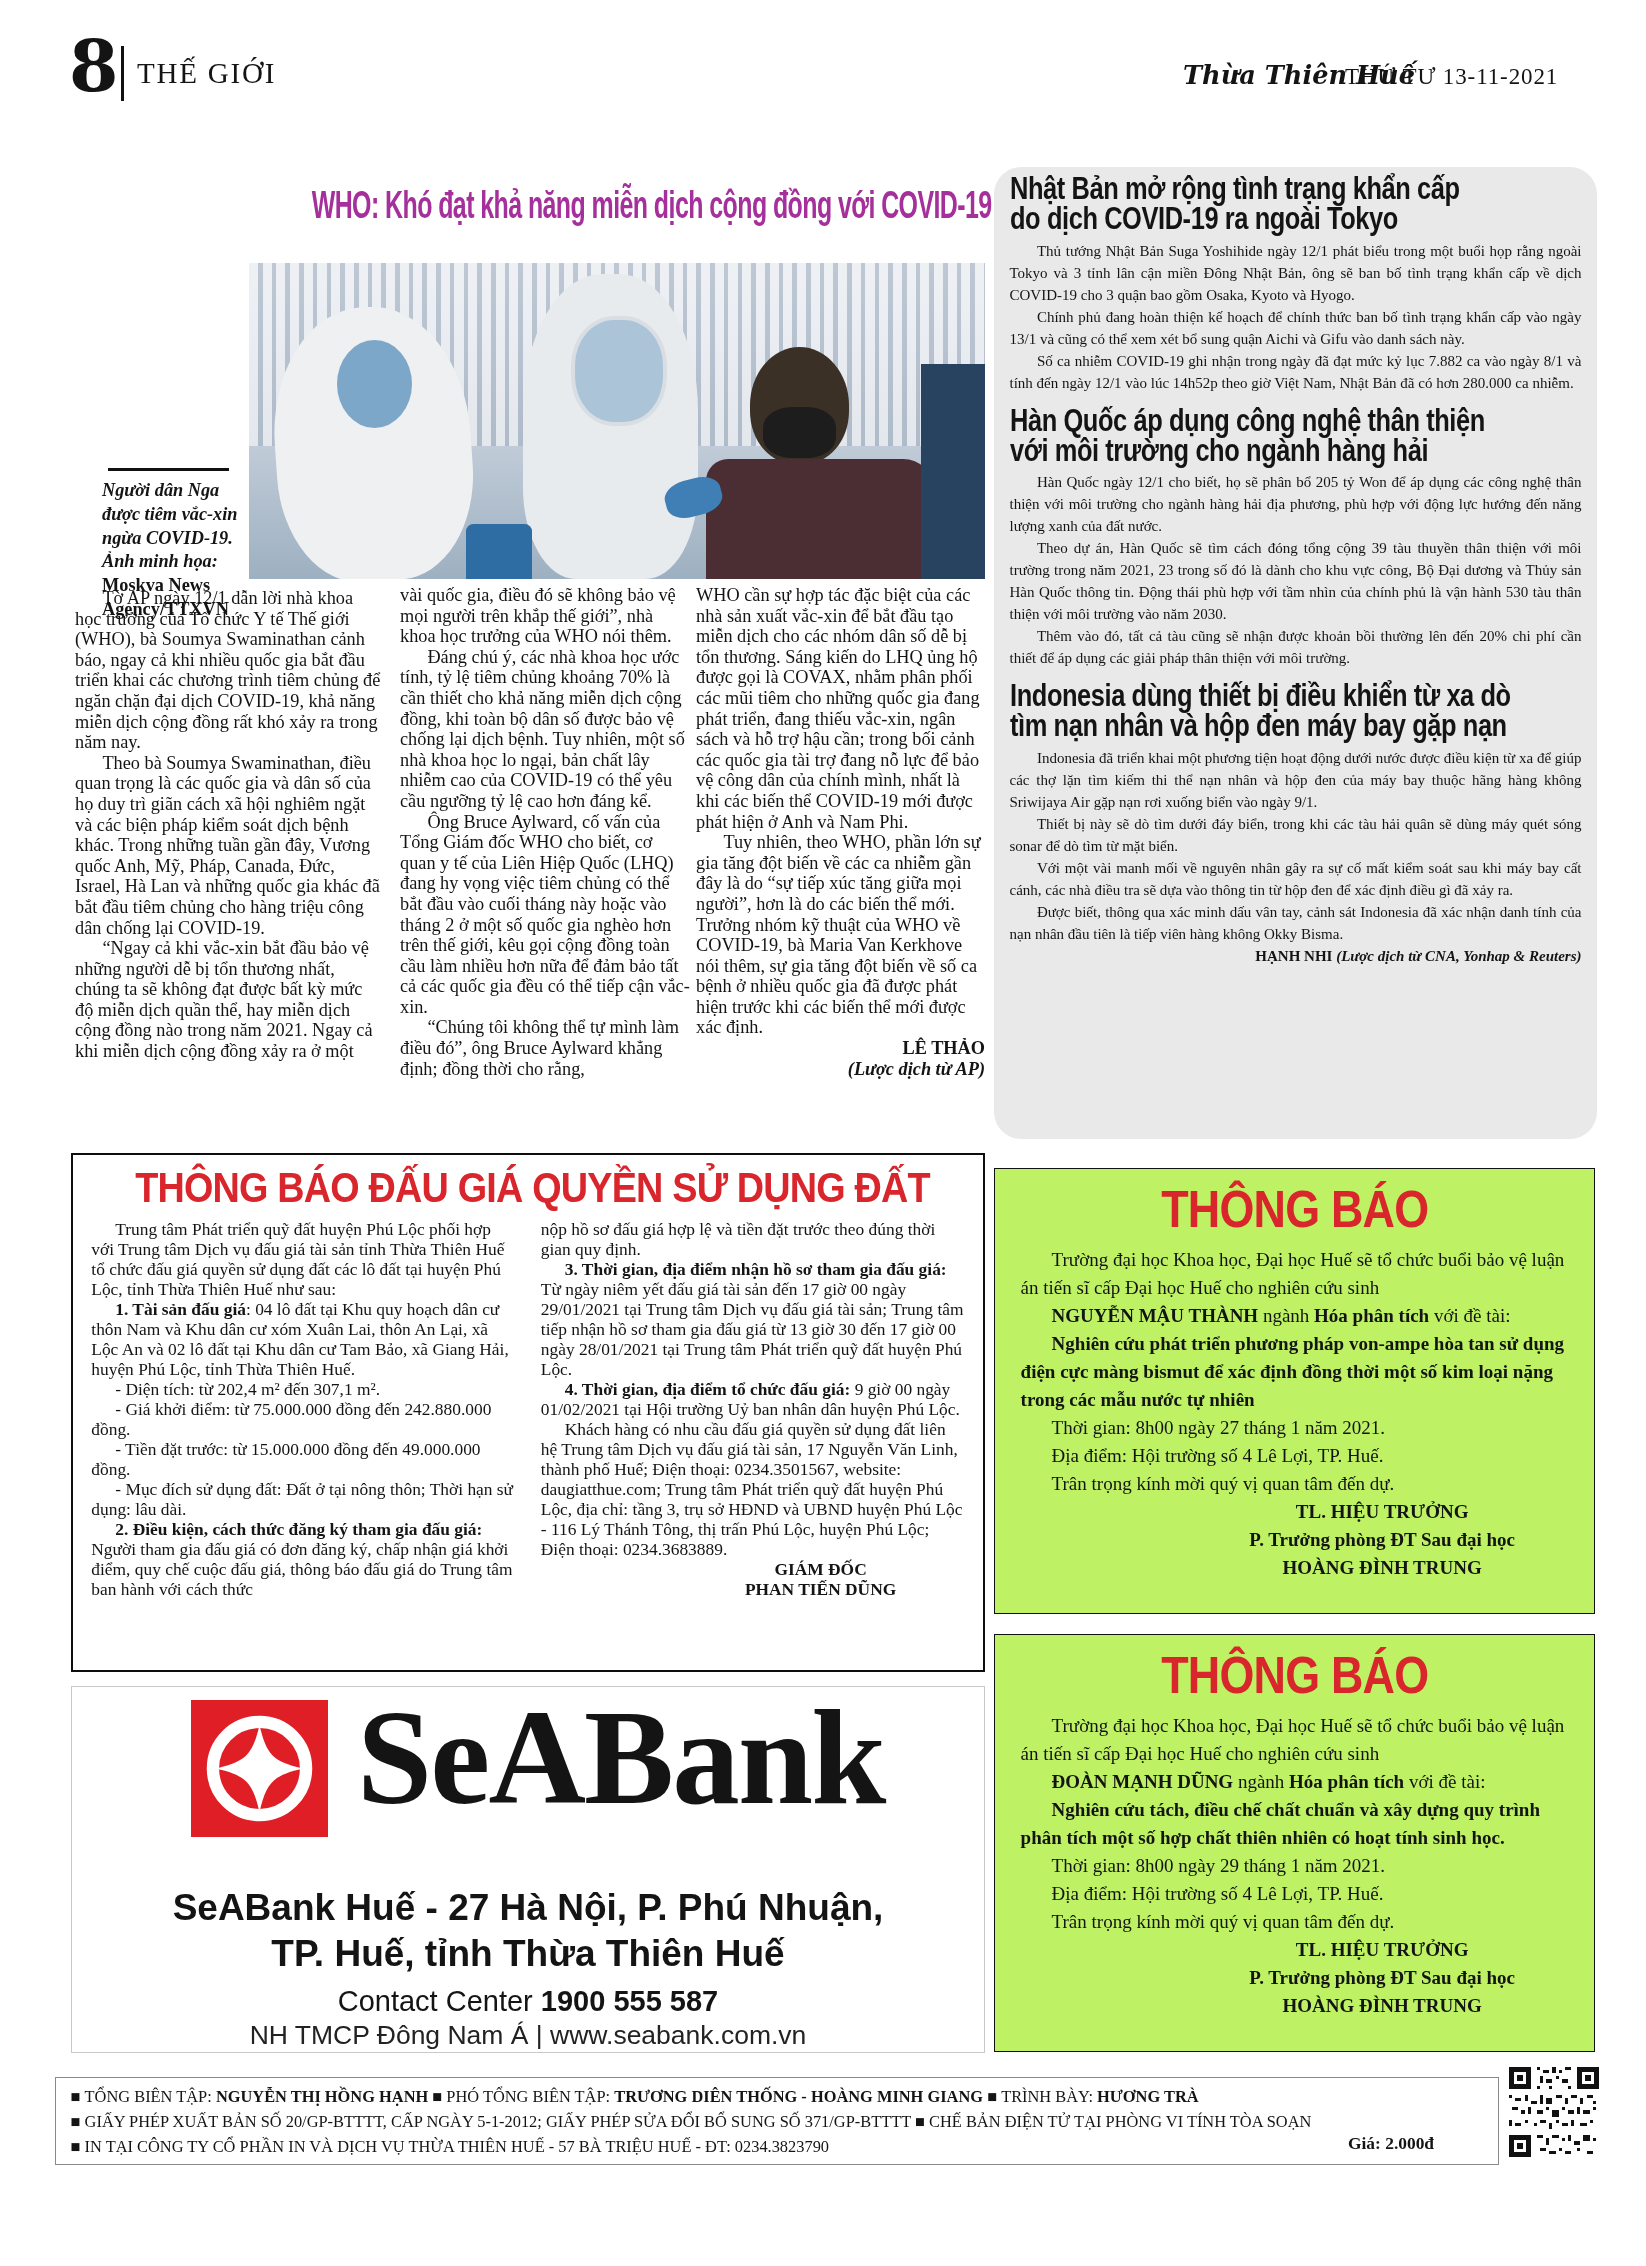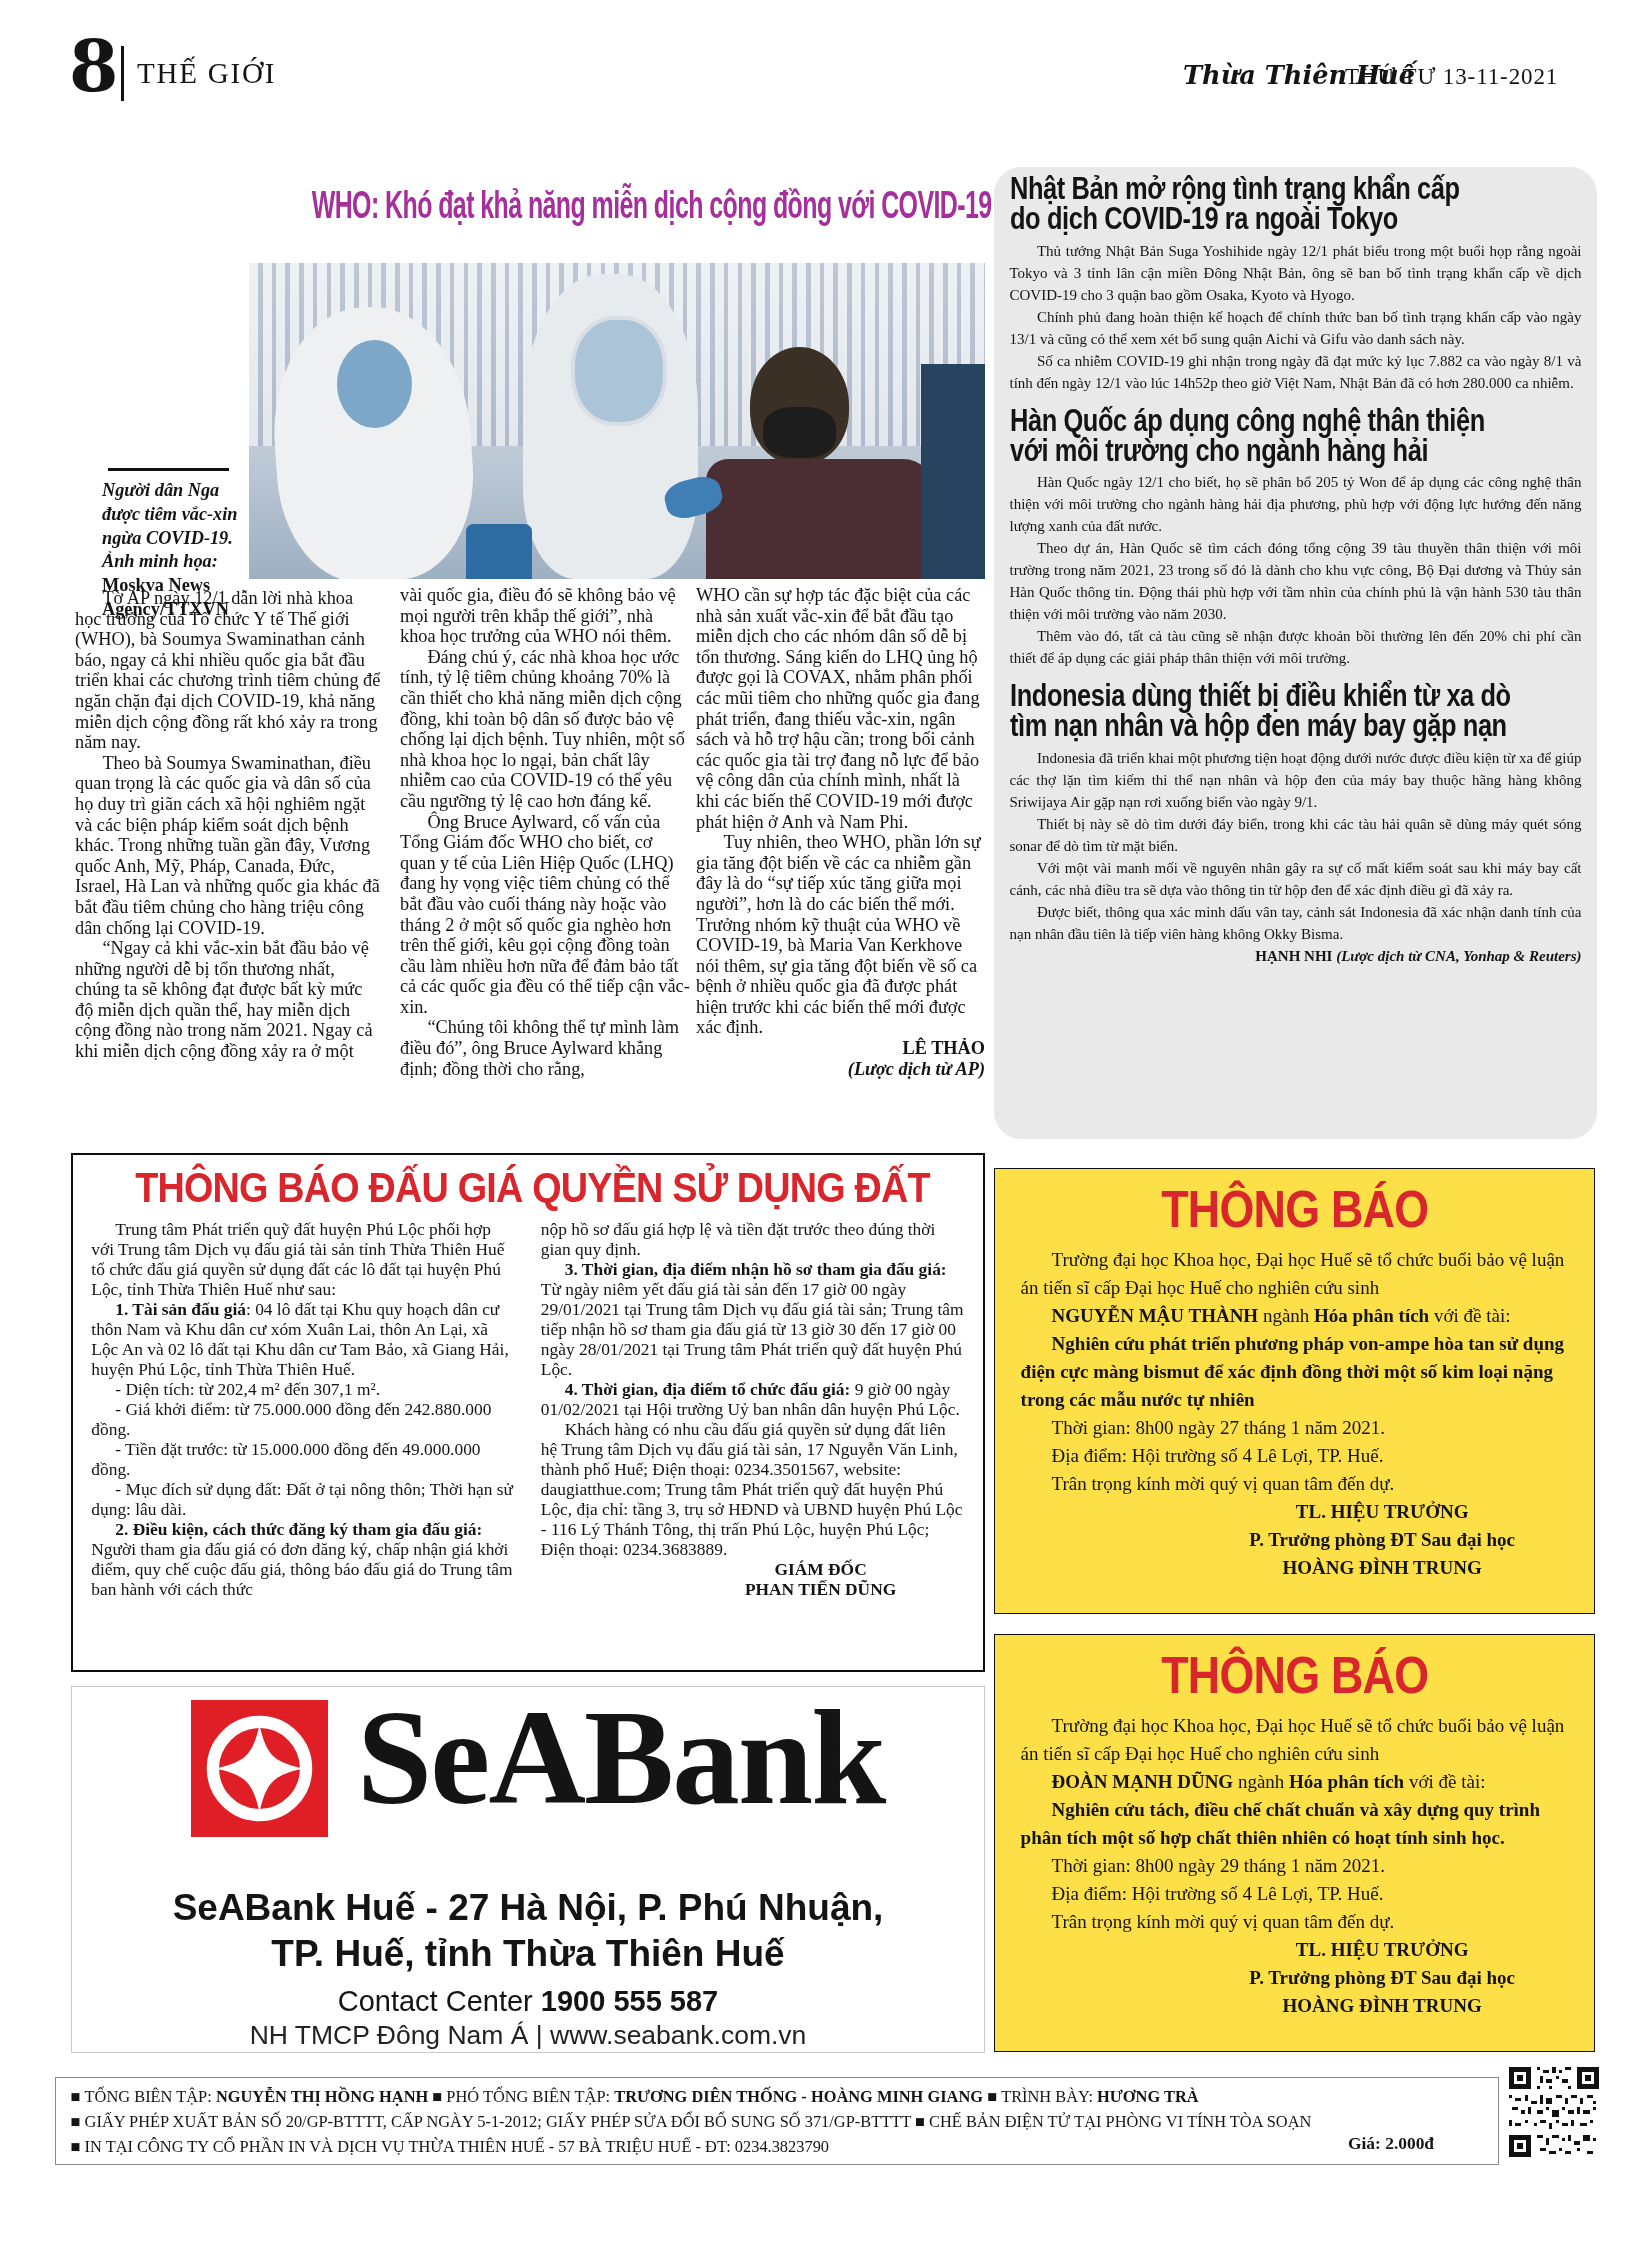--- a/index.html
+++ b/index.html
@@ -47,21 +47,21 @@
   .auction{width:914px;height:519px;border:2.7px solid #0d0d0d;box-sizing:border-box;background:#fff;padding:9.1px 18.3px;}
   .auction-title{text-align:center;}
   .auction-title span{display:inline-block;white-space:nowrap;font-family:"Liberation Sans",sans-serif;
     font-weight:700;font-size:42px;color:#d9262c;transform:scaleX(.9);letter-spacing:-0.9px;}
   .acols{display:flex;gap:25.6px;margin-top:7.3px;}
   .acol{width:50%;font-size:17.4px;line-height:20px;}
   .acol p{text-indent:24px;}
   p.sig{width:64%;margin-left:34%;text-align:center;text-indent:0 !important;}
 
   
-  .notice{width:601px;border:1.8px solid #111;box-sizing:border-box;background:#fde047;padding:7.3px 25.6px;}
+  .notice{width:601px;border:1.8px solid #111;box-sizing:border-box;background:#bef264;padding:7.3px 25.6px;}
   .notice-title{text-align:center;margin:3.7px 0 7.3px 0;}
   .notice-title span{display:inline-block;white-space:nowrap;font-family:"Liberation Sans",sans-serif;
     font-weight:700;font-size:51px;color:#d9262c;transform:scaleX(.88);letter-spacing:-0.9px;}
   .notice .paras{font-size:19px;line-height:28px;}
   .notice .paras p{text-indent:31px;}
 
   
   .seabank{width:914px;height:367px;border:1.8px solid #c9c9c9;box-sizing:border-box;background:#fff;}
   .sb-word{font-family:"Liberation Serif",serif;font-weight:700;font-size:135px;line-height:137px;letter-spacing:-1.8px;}
   .sb-addr{width:100%;text-align:center;font-family:"Liberation Sans",sans-serif;font-weight:700;font-size:37px;line-height:44px;}

